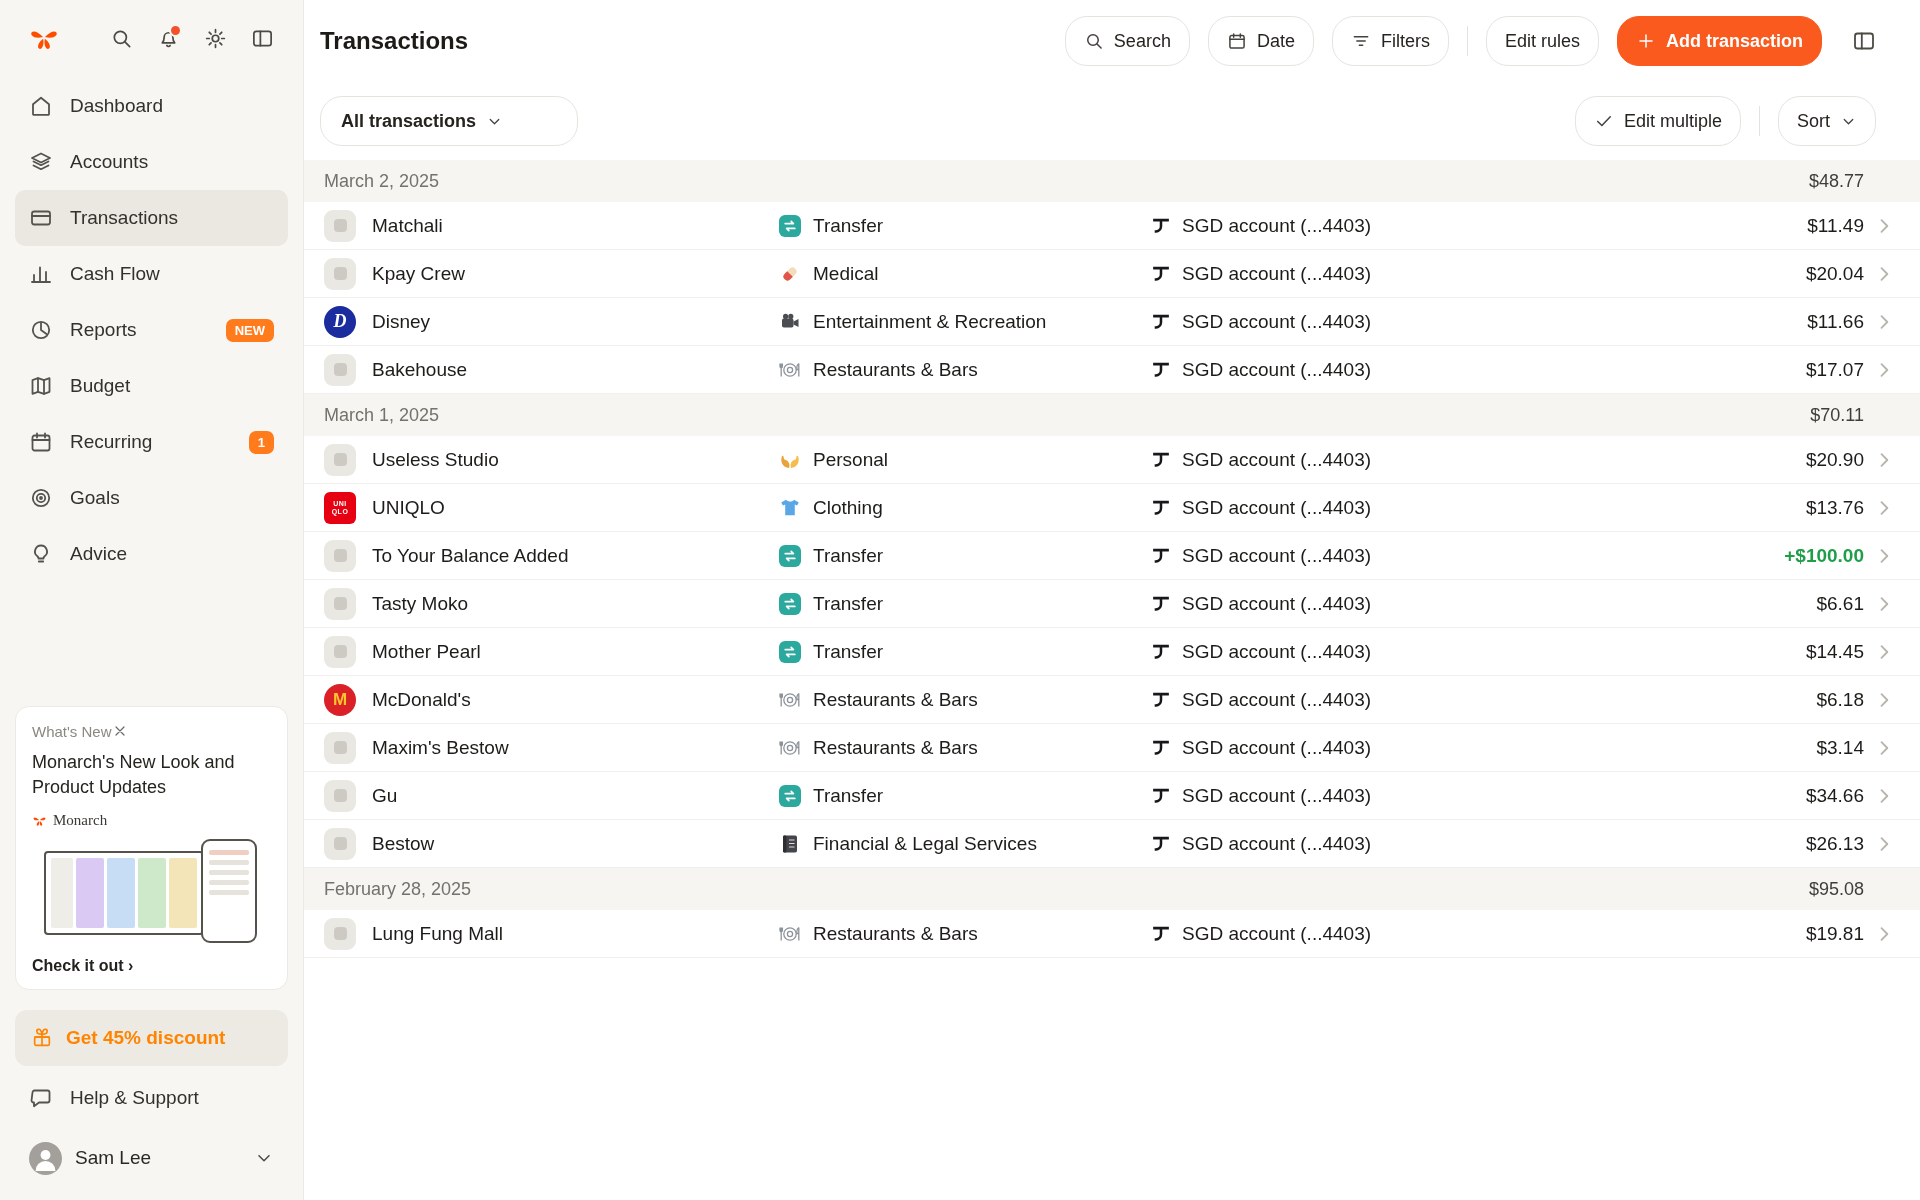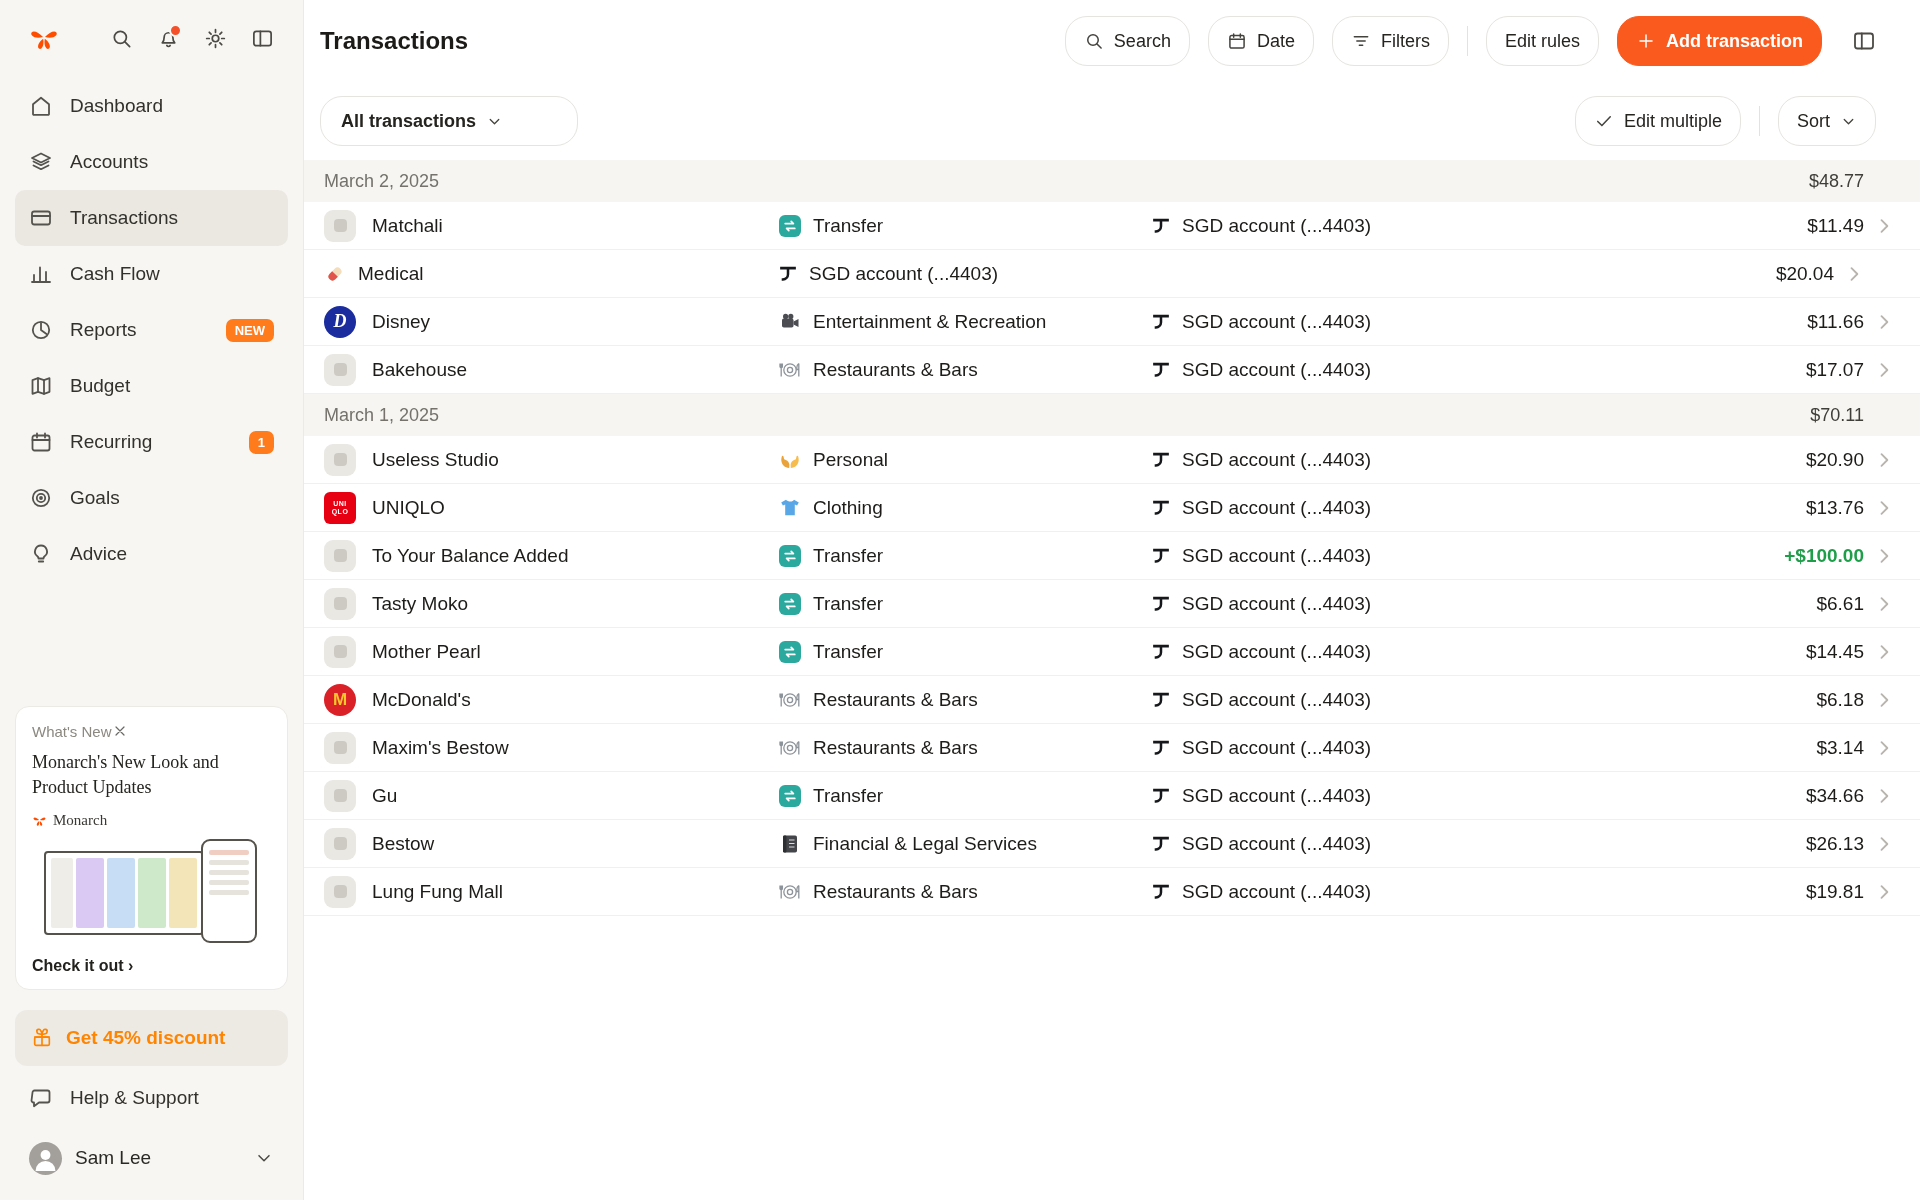--- a/index.html
+++ b/index.html
@@ -26,21 +26,21 @@
   .nav-icon svg { width: 100%; height: 100%; }
   .nav-badge { margin-left: auto; background: #ff7b1c; color: #fff; font-size: 13px; font-weight: 700; padding: 4px 9px; border-radius: 7px; }
 
   .spacer { flex: 1; }
 
   .card { margin: 0 15px 20px; background: #fff; border: 1px solid #eceae4; border-radius: 14px; padding: 16px 16px 14px; }
   .card-top { display: flex; justify-content: flex-start; align-items: center; }
   .card-kicker { font-size: 15px; color: #8b8880; }
   .card-close { width: 16px; height: 16px; display: inline-flex; color: #6b6965; }
   .card-close svg { width: 100%; height: 100%; }
-  .card-title { margin-top: 10px; font-size: 18px; line-height: 1.4; color: #25241f; font-family: Liberation Serif, serif; }
+  .card-title { margin-top: 10px; font-size: 18px; line-height: 1.4; color: #25241f; }
   .card-brand { margin-top: 12px; display: flex; align-items: center; gap: 6px; font-family: "Liberation Serif", serif; font-size: 15px; color: #3a3833; }
   .mini-logo { width: 15px; height: 15px; display: inline-flex; }
   .mini-logo svg { width: 100%; height: 100%; }
   .card-img { position: relative; height: 112px; margin-top: 6px; }
   .mock-laptop { position: absolute; left: 12px; top: 16px; width: 160px; height: 84px; border: 2px solid #55524c; border-radius: 4px; background: #fff; display: flex; padding: 5px; gap: 3px; }
   .mock-side { width: 22px; background: #efede7; border-radius: 2px; flex: none; }
   .mock-col { flex: 1; border-radius: 2px; }
   .mc1 { background: #d9c9f3; } .mc2 { background: #c7dcf5; } .mc3 { background: #cde9c9; } .mc4 { background: #f4e5b8; }
   .mock-phone { position: absolute; right: 14px; top: 4px; width: 56px; height: 104px; border: 2px solid #55524c; border-radius: 9px; background: #fff; padding: 9px 6px; display: flex; flex-direction: column; gap: 5px; }
   .mock-line { height: 5px; border-radius: 2px; background: #e6e3dc; }
@@ -436,20 +436,26 @@
     </div>
     <span class="amount" data-interactable="false">$11.49</span>
     <span class="row-chev" data-interactable="true">
             <svg viewBox="0 0 24 24" fill="none" stroke="currentColor" stroke-width="2.2" stroke-linecap="round" stroke-linejoin="round">
               <path d="M9 5l7 7-7 7"></path>
             </svg>
           </span>
   </div>
 
   <div class="row" data-interactable="true">
+    <div class="merchant">
+      <span class="m-icon logo-generic" data-interactable="false">
+              <span class="m-inner"></span>
+            </span>
+      <span class="m-name" data-interactable="false">Kpay Crew</span>
+    </div>
     <div class="cat">
       <span class="cat-ic" data-interactable="false">
               <svg viewBox="0 0 22 22">
                 <g transform="rotate(-45 11 11)">
                   <rect x="3.5" y="7" width="15" height="8" rx="4" fill="#f3ddba"></rect>
                   <path d="M11 7H7.5a4 4 0 0 0 0 8H11z" fill="#e0544a"></path>
                 </g>
               </svg>
             </span>
       <span class="cat-label" data-interactable="true">Medical</span>
@@ -822,20 +828,24 @@
       <span class="acct-label" data-interactable="false">SGD account (...4403)</span>
     </div>
     <span class="amount" data-interactable="false">$26.13</span>
     <span class="row-chev" data-interactable="true">
             <svg viewBox="0 0 24 24" fill="none" stroke="currentColor" stroke-width="2.2" stroke-linecap="round" stroke-linejoin="round">
               <path d="M9 5l7 7-7 7"></path>
             </svg>
           </span>
   </div>
 
+  <div class="group-header" data-interactable="false">
+    <span class="gh-date" data-interactable="false">February 28, 2025</span>
+    <span class="gh-total" data-interactable="false">$95.08</span>
+  </div>
 
   <div class="row" data-interactable="true">
     <div class="merchant">
       <span class="m-icon logo-generic" data-interactable="false">
               <span class="m-inner"></span>
             </span>
       <span class="m-name" data-interactable="false">Lung Fung Mall</span>
     </div>
     <div class="cat">
       <span class="cat-ic" data-interactable="false">

